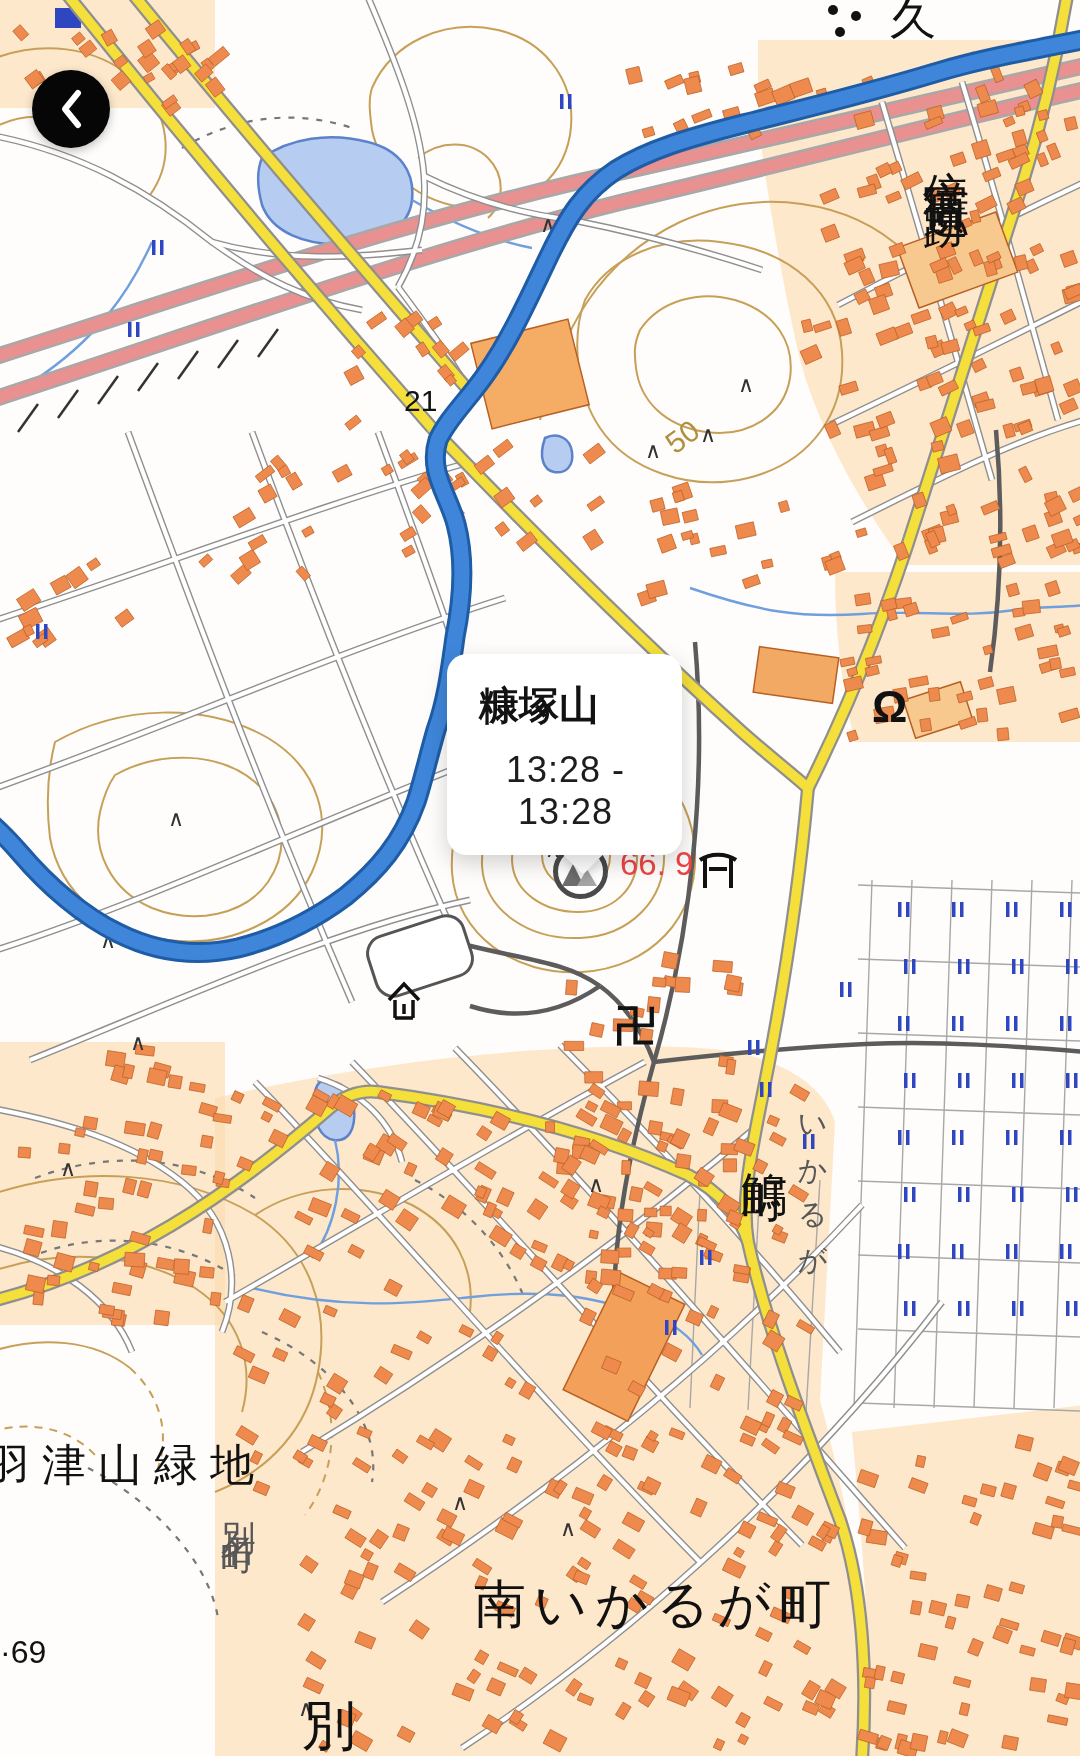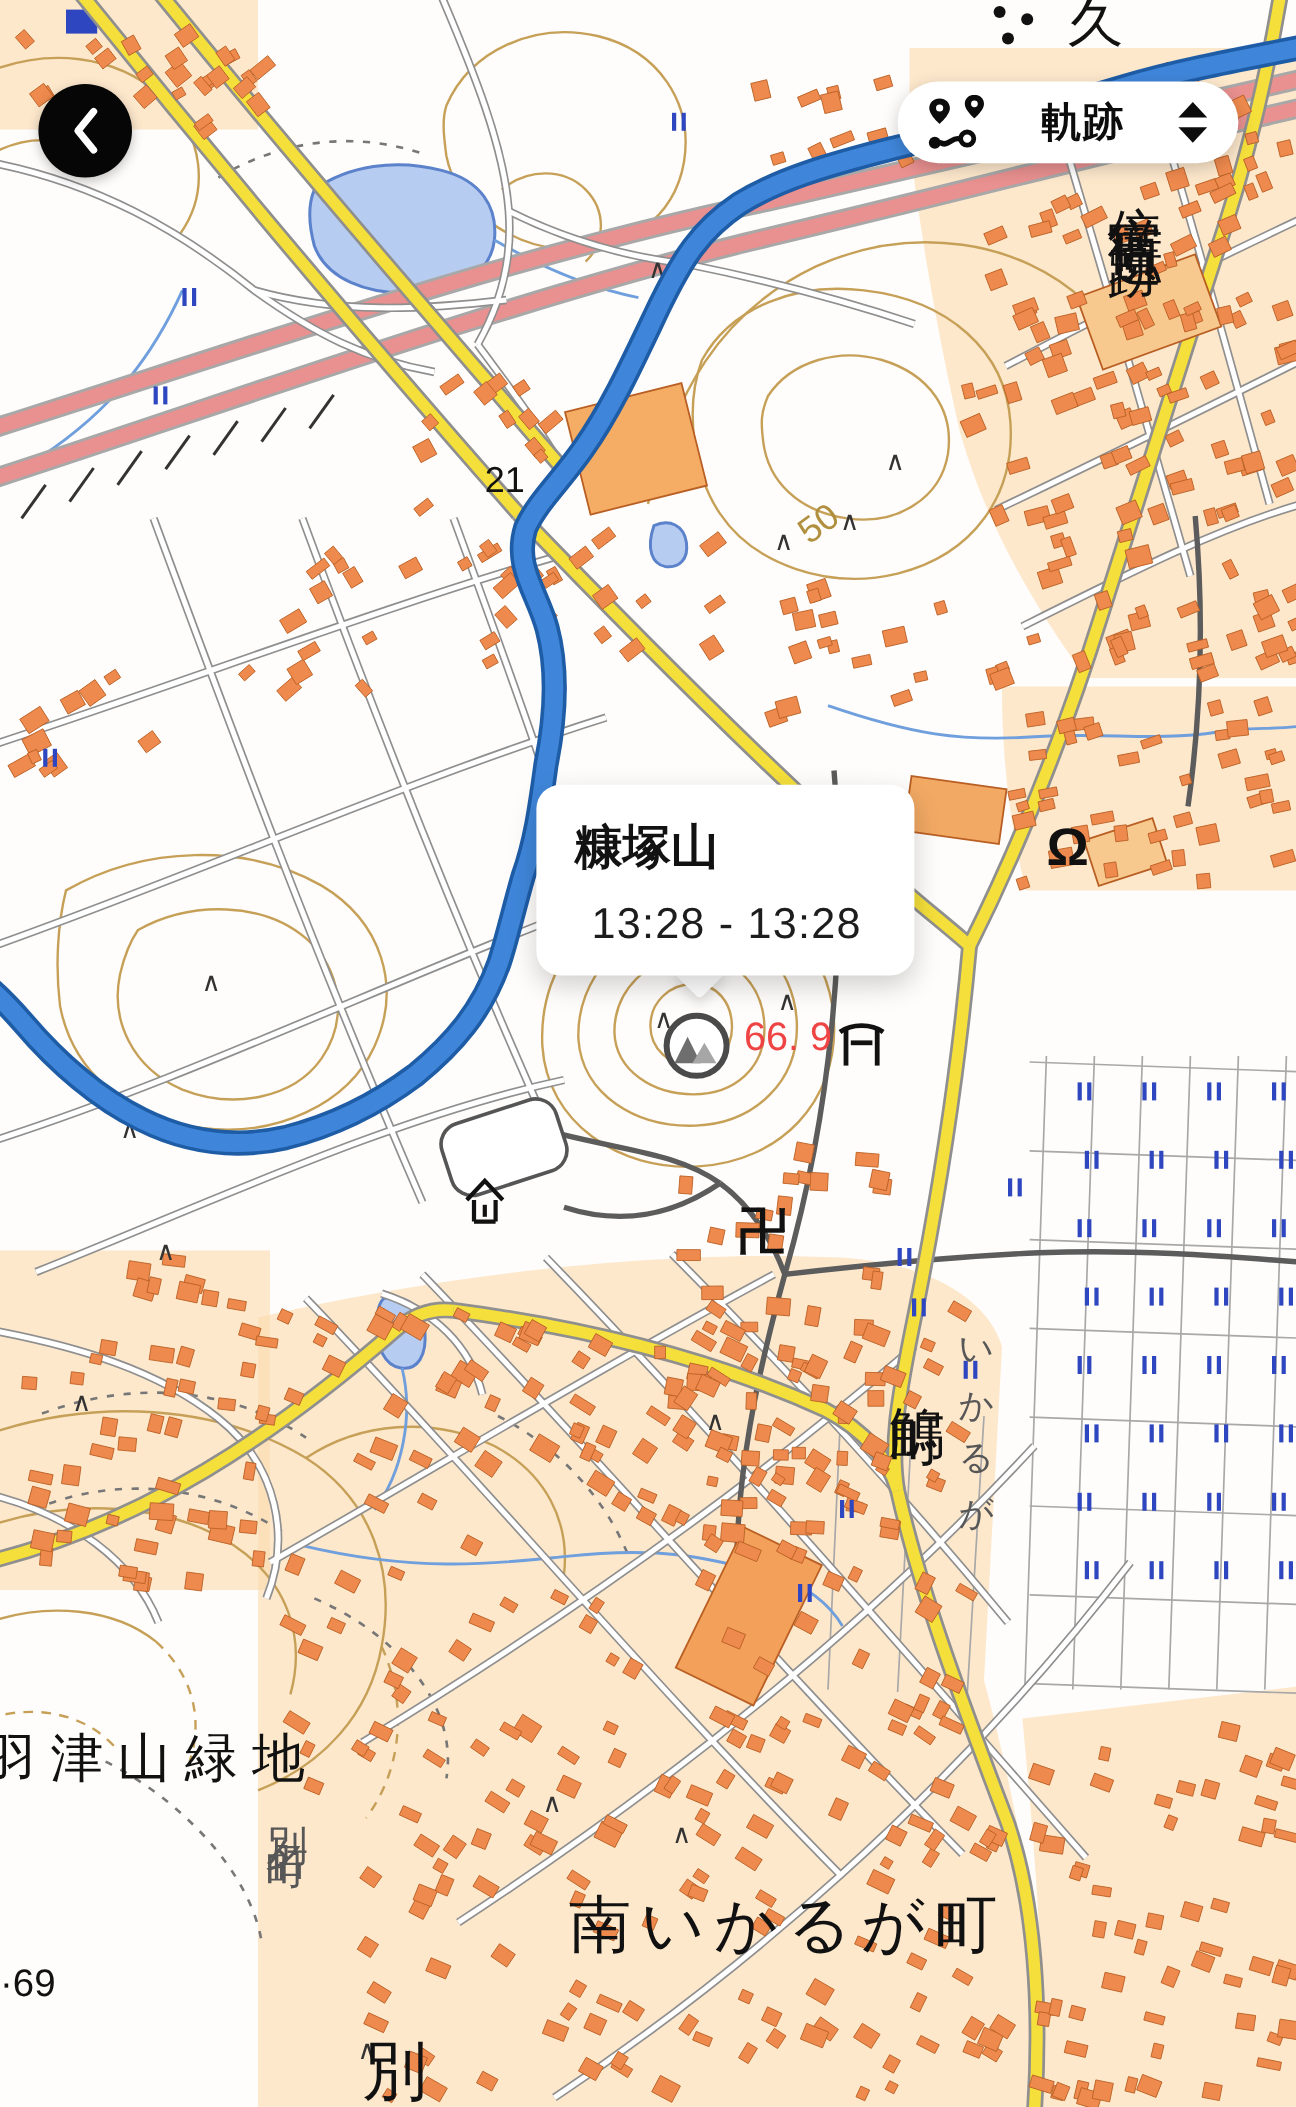--- a/index.html
+++ b/index.html
@@ -12,21 +12,21 @@
   
   .backbtn{position:absolute;left:32px;top:70px;width:78px;height:78px;border-radius:50%;
            background:#060606;z-index:6;display:flex;align-items:center;justify-content:center;
            box-shadow:0 3px 10px rgba(0,0,0,.25);}
   
   .pill{position:absolute;left:748px;top:68px;width:284px;height:68px;background:#fff;
         border-radius:34px;z-index:6;display:flex;align-items:center;gap:18px;
         padding:0 24px;box-sizing:border-box;box-shadow:0 4px 14px rgba(0,0,0,.20);}
   .pill-label{font-size:34px;font-weight:bold;color:#0c0c0c;flex:1;text-align:center;}
   
-  .callout{position:absolute;left:447px;top:654px;width:315px;z-index:5;}
+  .callout{position:absolute;left:447px;top:654px;width:235px;z-index:5;}
   .callout-body{position:relative;background:#fff;border-radius:20px;padding:24px 30px 22px 32px;
         box-shadow:0 8px 22px rgba(0,0,0,.18);z-index:2;}
   .callout-title{font-size:40px;font-weight:bold;color:#121212;}
   .callout-time{font-size:36px;color:#1d1d1d;margin-top:16px;letter-spacing:1px;text-align:center;}
   .callout-pointer{position:absolute;left:120px;bottom:-13px;width:32px;height:32px;background:#fff;
         transform:rotate(45deg);border-radius:4px;z-index:1;box-shadow:4px 4px 10px rgba(0,0,0,.12);}
   
   .peak{position:absolute;left:553px;top:844px;width:55px;height:55px;border-radius:50%;
         background:#fff;border:5px solid #4a4a4a;box-sizing:border-box;z-index:3;}
   .peak-tri-l{position:absolute;left:4px;bottom:8px;width:0;height:0;
@@ -1071,30 +1071,14 @@
       <div class="callout-time">13:28 - 13:28</div>
     </div>
   </div>
 
   <div class="backbtn">
     <svg width="26" height="42" viewBox="0 0 26 42">
       <path d="M20,5 L7,21 L20,37" stroke="#fff" stroke-width="6" fill="none" stroke-linecap="round" stroke-linejoin="round"></path>
     </svg>
   </div>
 
-  <div class="pill">
-    <svg width="52" height="46" viewBox="0 0 52 46">
-      <path d="M11,3 c-5.2,0 -8.6,3.6 -8.6,8.2 c0,5.6 8.6,13 8.6,13 s8.6,-7.4 8.6,-13 c0,-4.6 -3.4,-8.2 -8.6,-8.2 z" fill="#0c0c0c"></path>
-      <circle cx="11" cy="11" r="3" fill="#fff"></circle>
-      <path d="M40,0 c-4.8,0 -8,3.3 -8,7.6 c0,5.2 8,12 8,12 s8,-6.8 8,-12 c0,-4.3 -3.2,-7.6 -8,-7.6 z" fill="#0c0c0c"></path>
-      <circle cx="40" cy="7.5" r="2.8" fill="#fff"></circle>
-      <circle cx="7" cy="40" r="5" fill="#0c0c0c"></circle>
-      <path d="M12,40 c6,4 10,-6 16,-3" stroke="#0c0c0c" stroke-width="4.5" fill="none" stroke-linecap="round"></path>
-      <circle cx="34" cy="36.5" r="5.5" fill="none" stroke="#0c0c0c" stroke-width="4"></circle>
-    </svg>
-    <span class="pill-label">軌跡</span>
-    <svg width="28" height="38" viewBox="0 0 28 38">
-      <path d="M14,2 L26,15 H2 Z" fill="#0c0c0c"></path>
-      <path d="M2,23 H26 L14,36 Z" fill="#0c0c0c"></path>
-    </svg>
-  </div>
 
 </div>
 
 </body></html>

